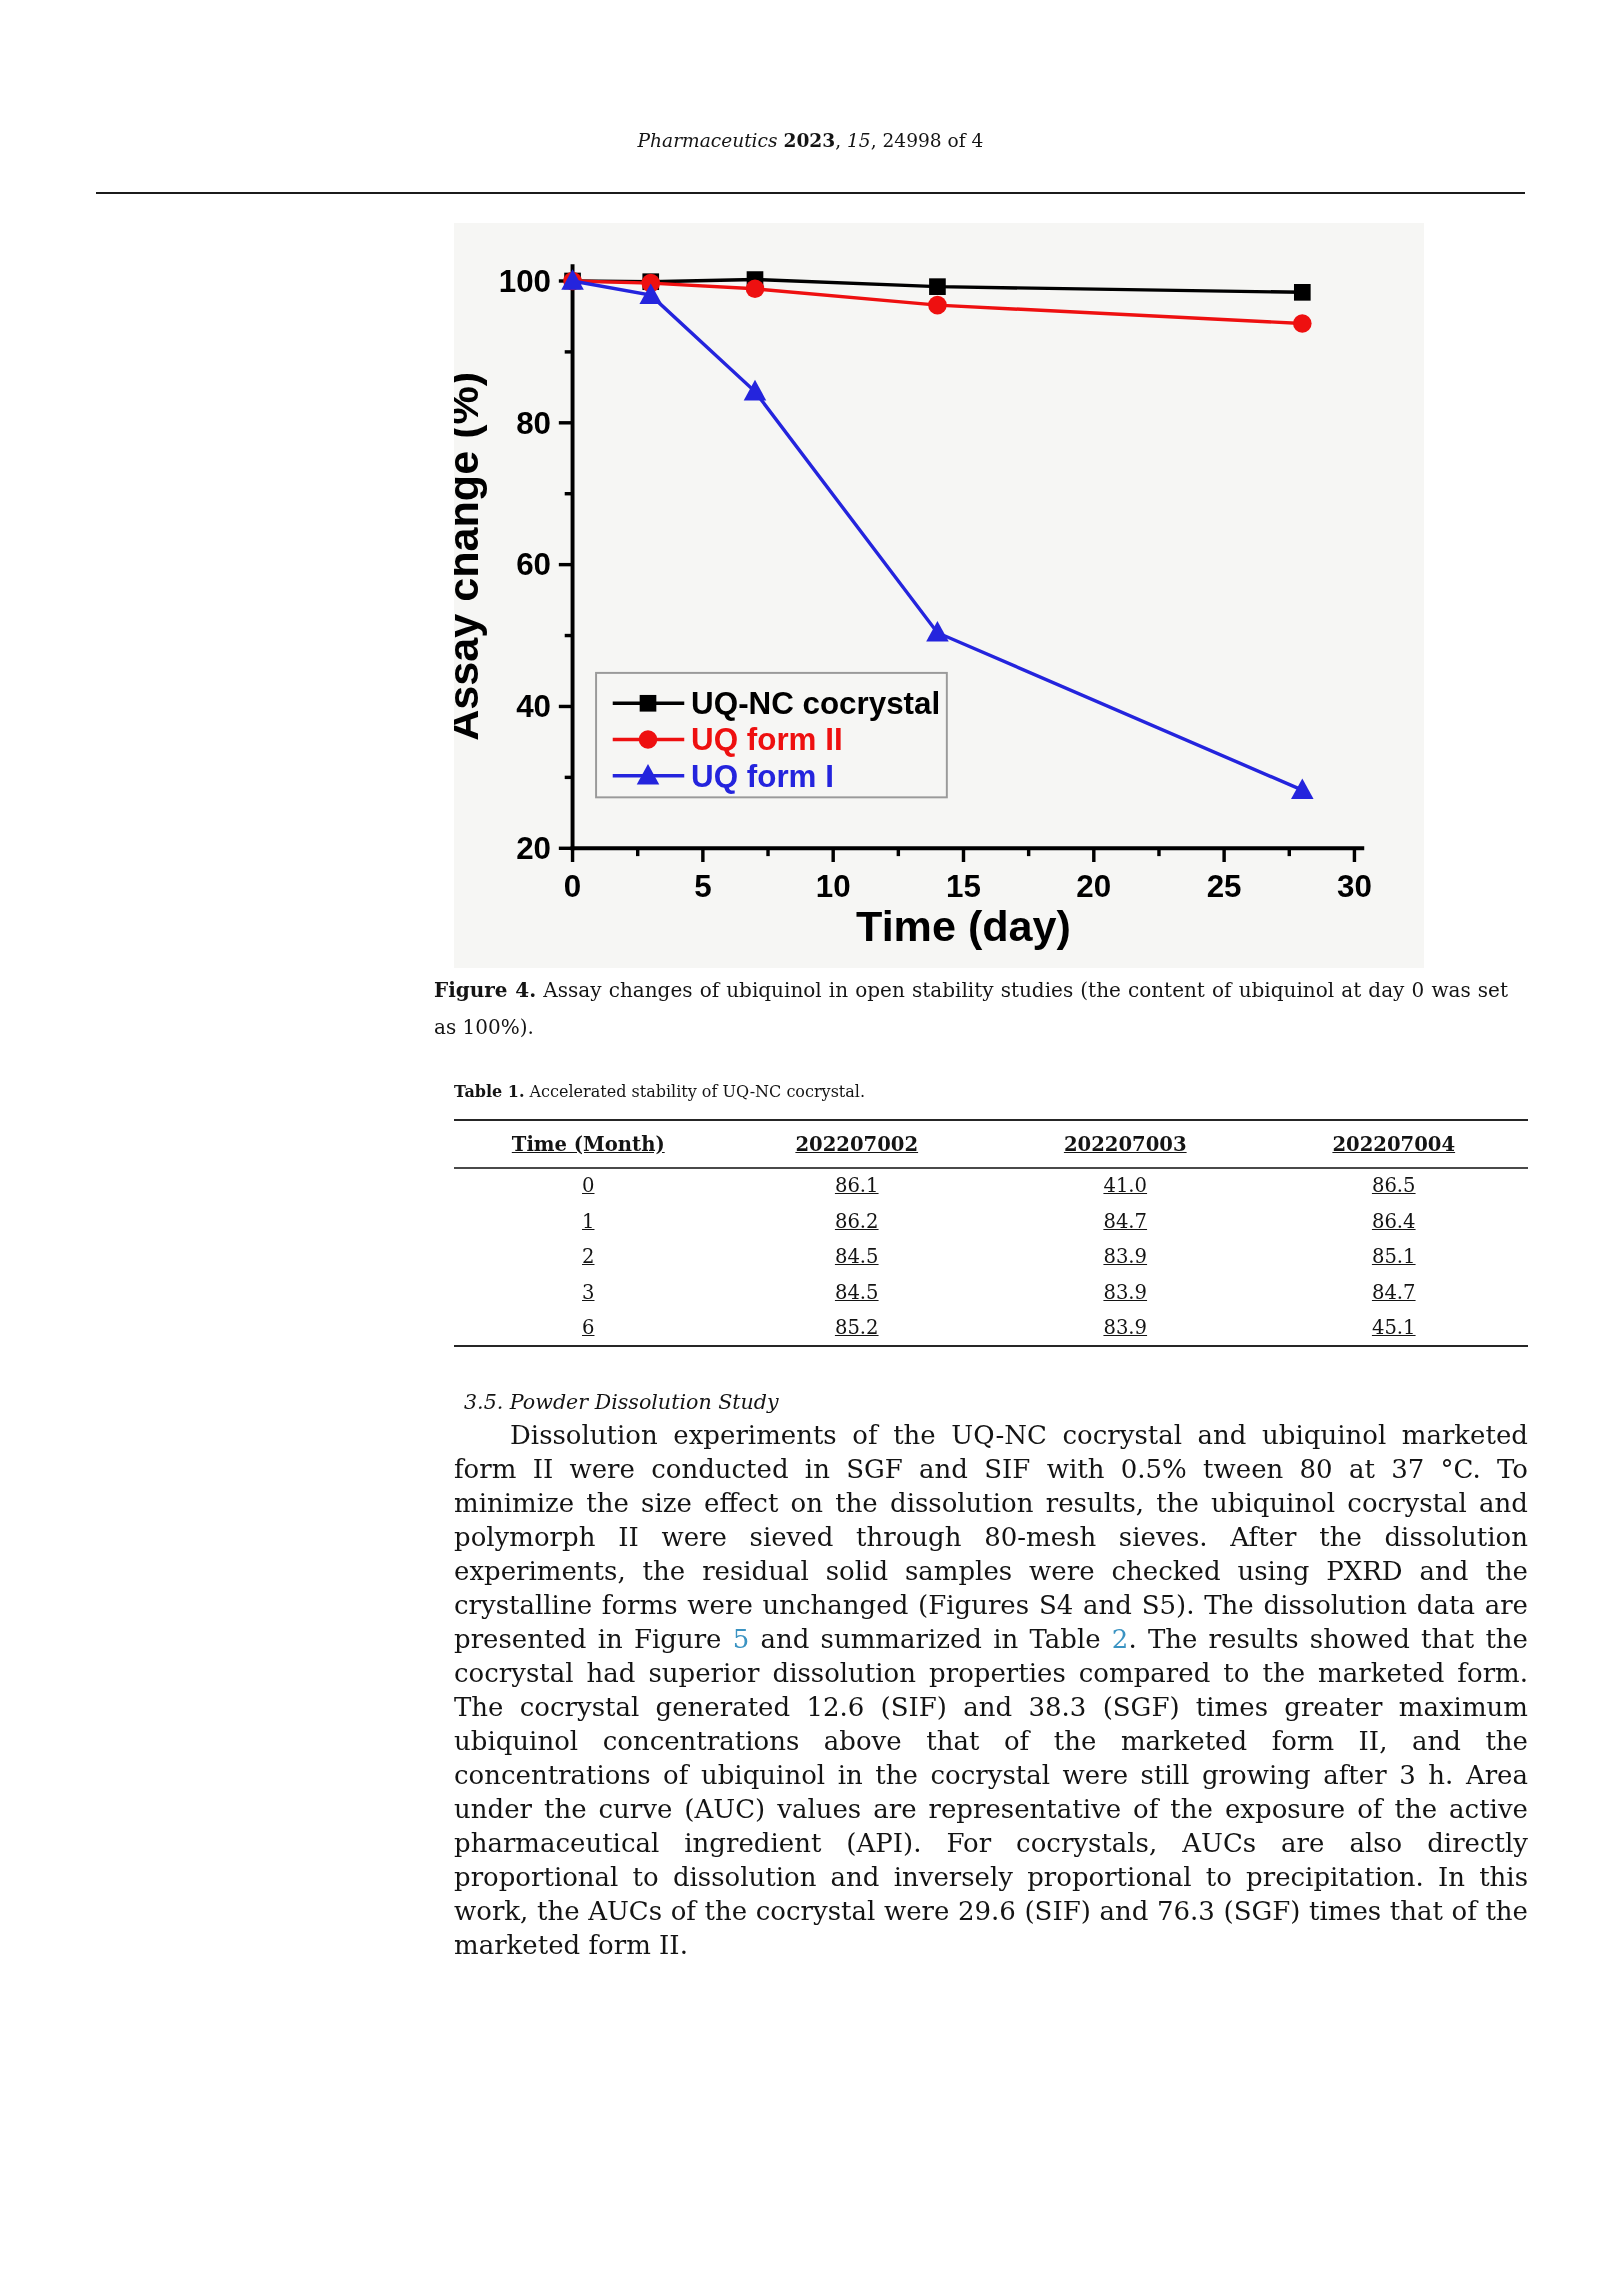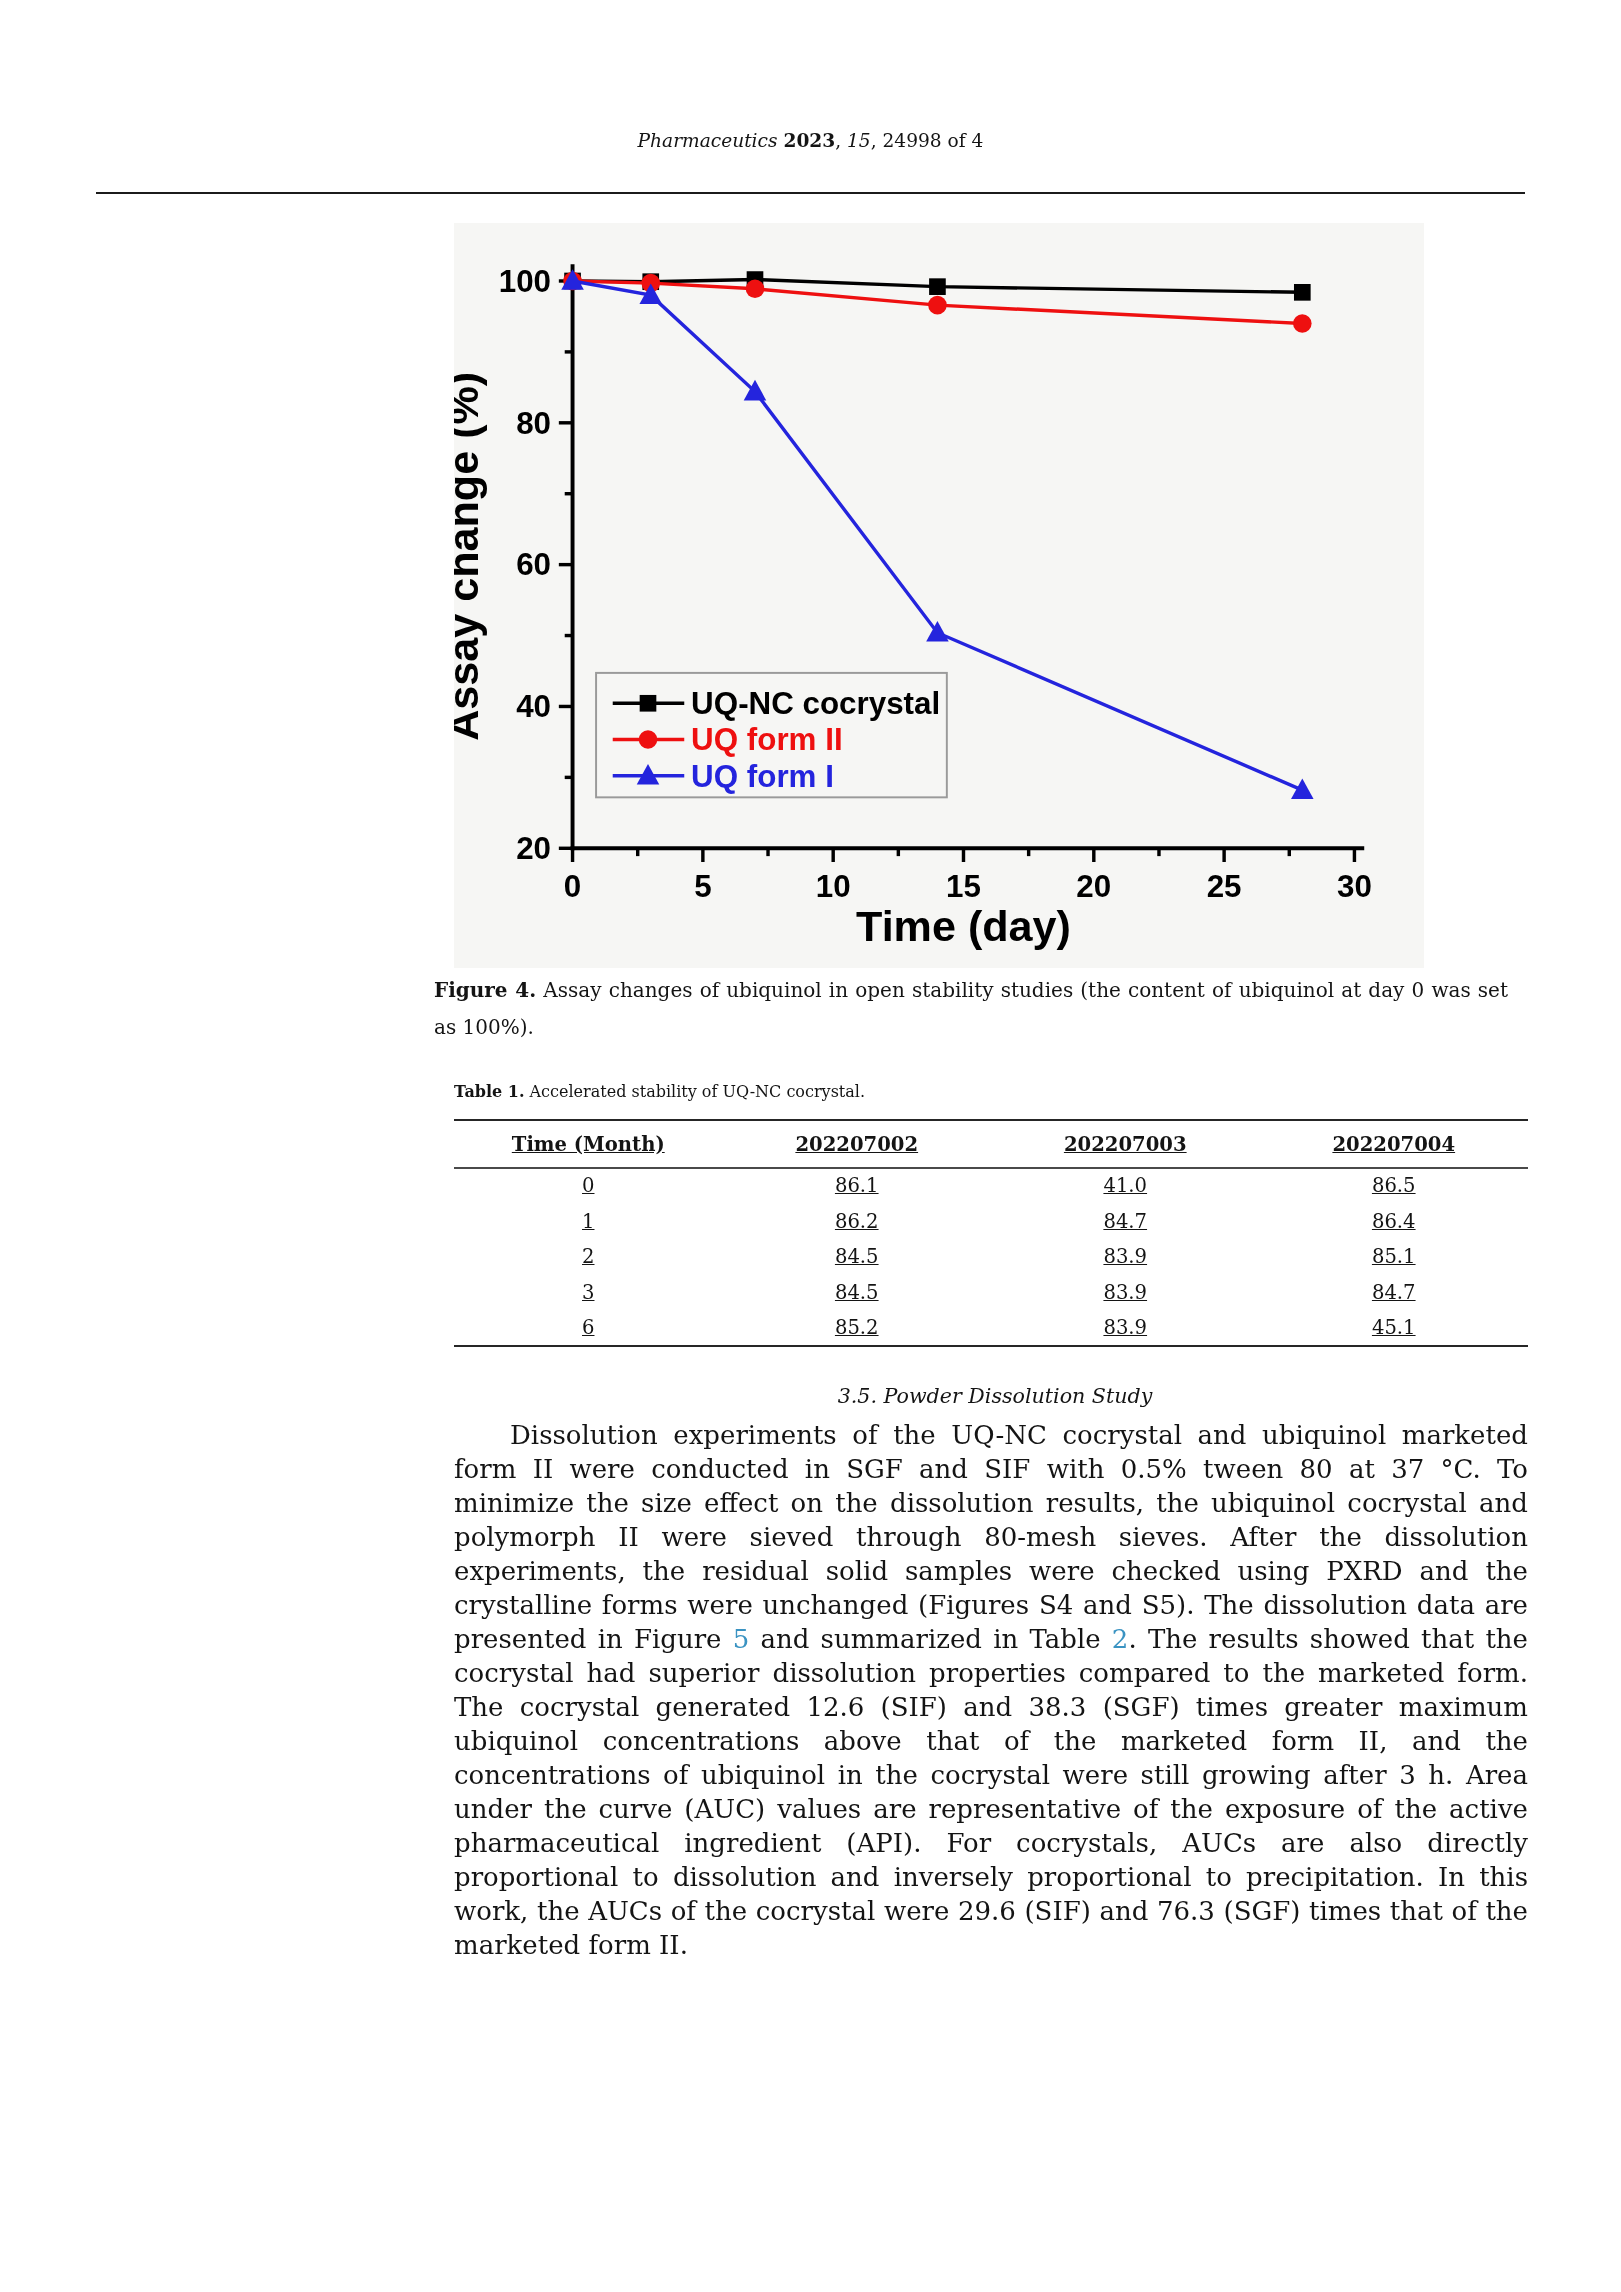--- a/index.html
+++ b/index.html
@@ -15,21 +15,21 @@
   #header-rule{left:96px;top:192px;width:1429px;height:2px;background:#1b1b1b;}
   #figure{left:454px;top:223px;width:970px;height:745px;}
   #figure svg{display:block;}
   #figure svg text{font-family:"Liberation Sans",sans-serif;font-weight:700;}
   #figcap{left:434px;top:972px;width:1074px;font-size:20px;line-height:37px;text-align:justify;margin:0;}
   #tabcap{left:454px;top:1082px;width:1074px;font-size:16px;margin:0;}
   #tablewrap{left:454px;top:1119px;width:1074px;text-decoration:underline;}
   table{border-collapse:collapse;width:100%;border-top:2.9px solid #262626;border-bottom:2.9px solid #262626;}
   th{font-weight:bold;font-size:19.6px;padding:11.8px 0 10.8px;border-bottom:2px solid #4a4a4a;text-align:center;width:25%;}
   td{font-size:19.6px;padding:6.9px 0;line-height:21.6px;text-align:center;width:25%;}
-  #sechead{left:454px;top:1380px;width:1074px;font-size:20.6px;font-style:italic;font-weight:normal;margin:4px;text-align:center;}
+  #sechead{left:454px;top:1380px;width:1074px;font-size:20.6px;font-style:italic;font-weight:normal;margin:10px;}
   #para{left:454px;top:1418px;width:1074px;font-size:26px;line-height:34px;text-align:justify;text-indent:56px;margin:0;}
   .ref-link{text-decoration:none;cursor:pointer;}
 </style>
 </head>
 <body>
 
 <div class="abs" id="header">
   <div><span class="it">Pharmaceutics</span><span> </span><span class="bd">2023</span><span>, </span><span class="it">15</span><span>, </span><span>2499</span></div>
   <div>8 of 4</div>
 </div>

